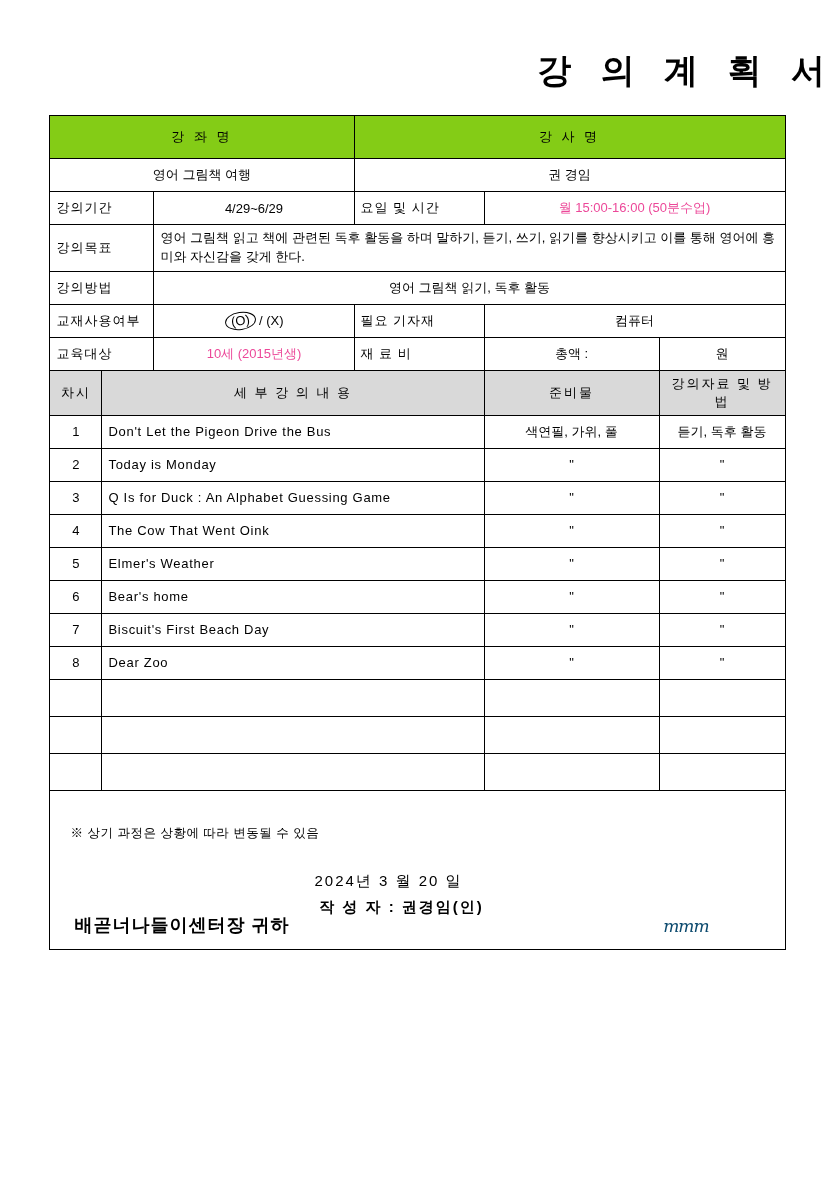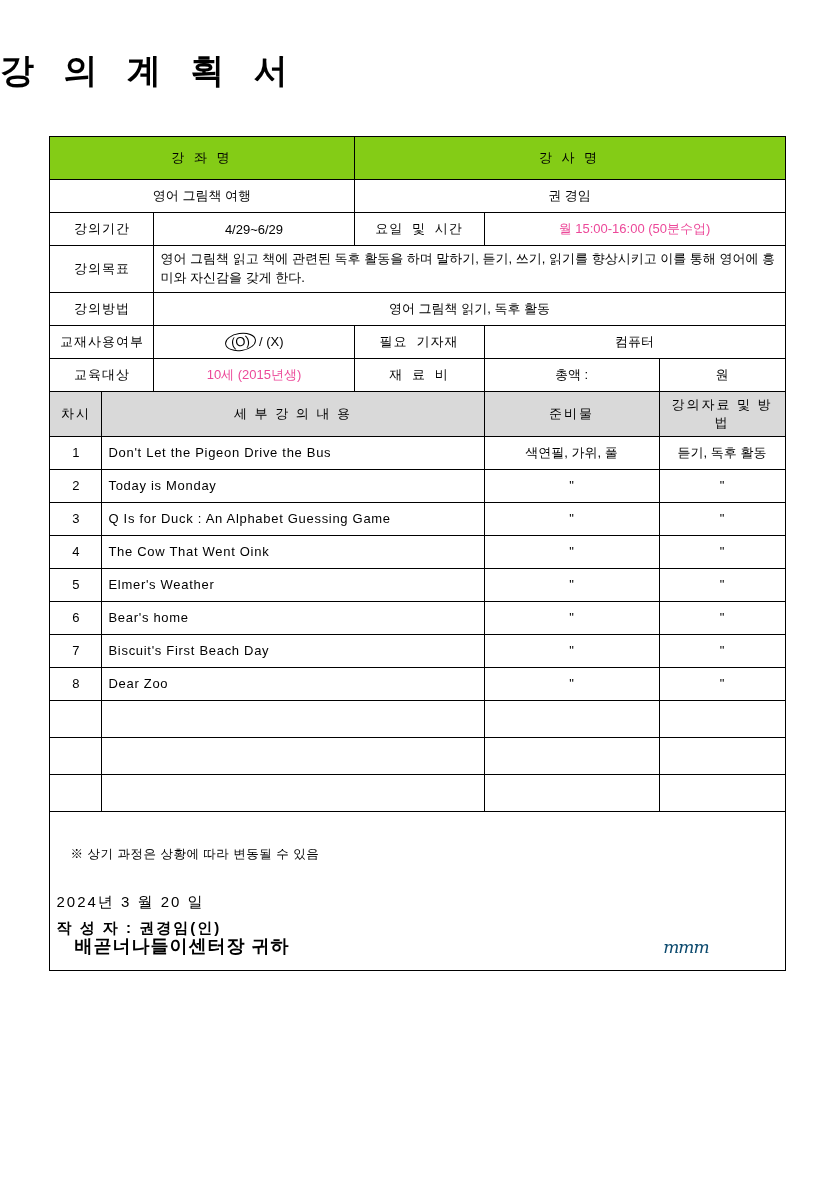--- a/index.html
+++ b/index.html
@@ -16,26 +16,26 @@
     overflow: hidden;
   }
   .page {
     width: 835px;
     height: 1181px;
     box-sizing: border-box;
     padding: 0;
     position: relative;
   }
   .doc-title {
-    text-align: left;
+    text-align: right;
     font-size: 34px;
     font-weight: bold;
     letter-spacing: 10px;
     margin-top: 48px;
-    margin-bottom: 42px;
+    margin-bottom: 21px;
     font-family: "Liberation Sans", sans-serif;
   }
   table.main {
     border-collapse: collapse;
     width: 735px;
     margin: 0 auto;
     table-layout: fixed;
   }
   table.main td, table.main th {
     border: 1px solid #000000;
@@ -47,25 +47,23 @@
   .hdr {
     background: #84cc16;
     text-align: center;
     font-weight: bold;
     font-size: 15px;
     letter-spacing: 3px;
     height: 34px;
   }
   .lbl {
     background: #ffffff;
-    text-align: center;
     font-weight: bold;
     font-size: 13px;
     letter-spacing: 1px;
-    font-family: Liberation Mono, monospace;
   }
   .ctr { text-align: center; }
   .lft { text-align: left; }
   .blue { color: #ec4899; }
   .tall { height: 33px; }
   .goal-cell {
     text-align: left;
     font-size: 12.5px;
     line-height: 1.45;
     padding: 3px 6px;
@@ -100,21 +98,21 @@
     vertical-align: top;
     position: relative;
     padding: 0;
   }
   .note-text {
     font-size: 12.5px;
     padding: 22px 0 0 14px;
     letter-spacing: 0.5px;
   }
   .sign-block {
-    text-align: left;
+    text-align: center;
     padding-right: 58px;
     margin-top: 26px;
     font-size: 15px;
     letter-spacing: 2px;
     line-height: 1.75;
   }
   .sign-line2 { padding-right: 32px; font-weight: bold; }
   .stamp {
     text-align: right;
     padding-right: 70px;

